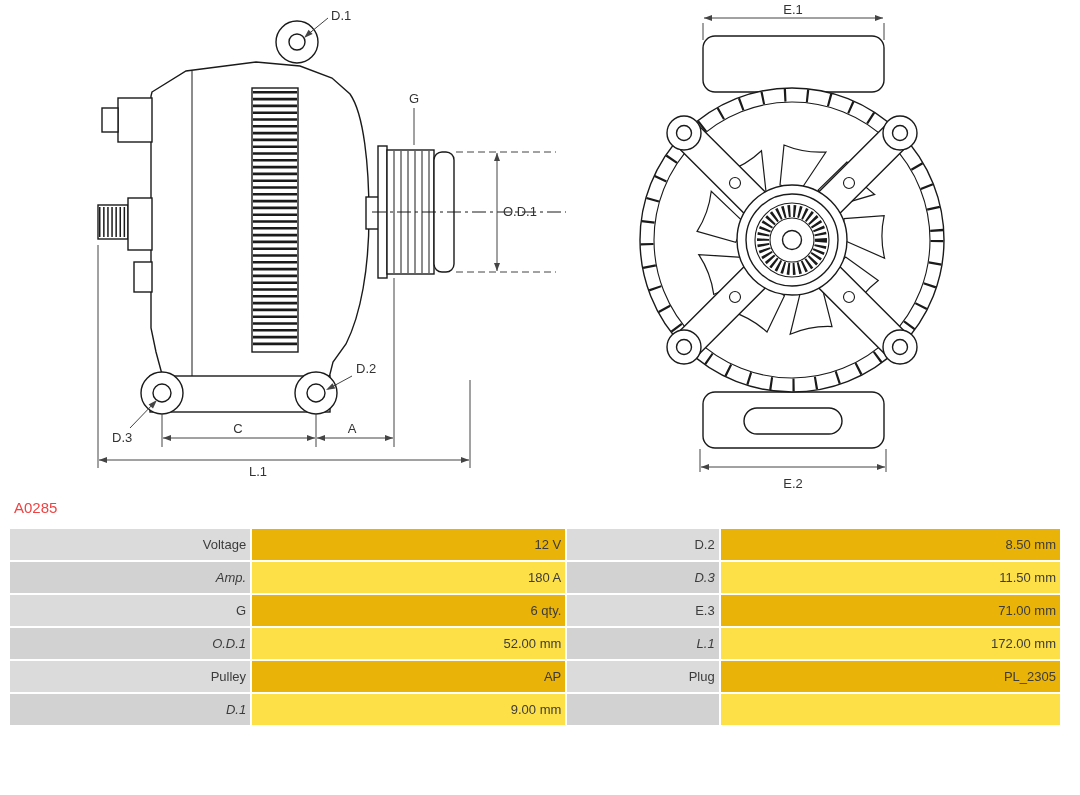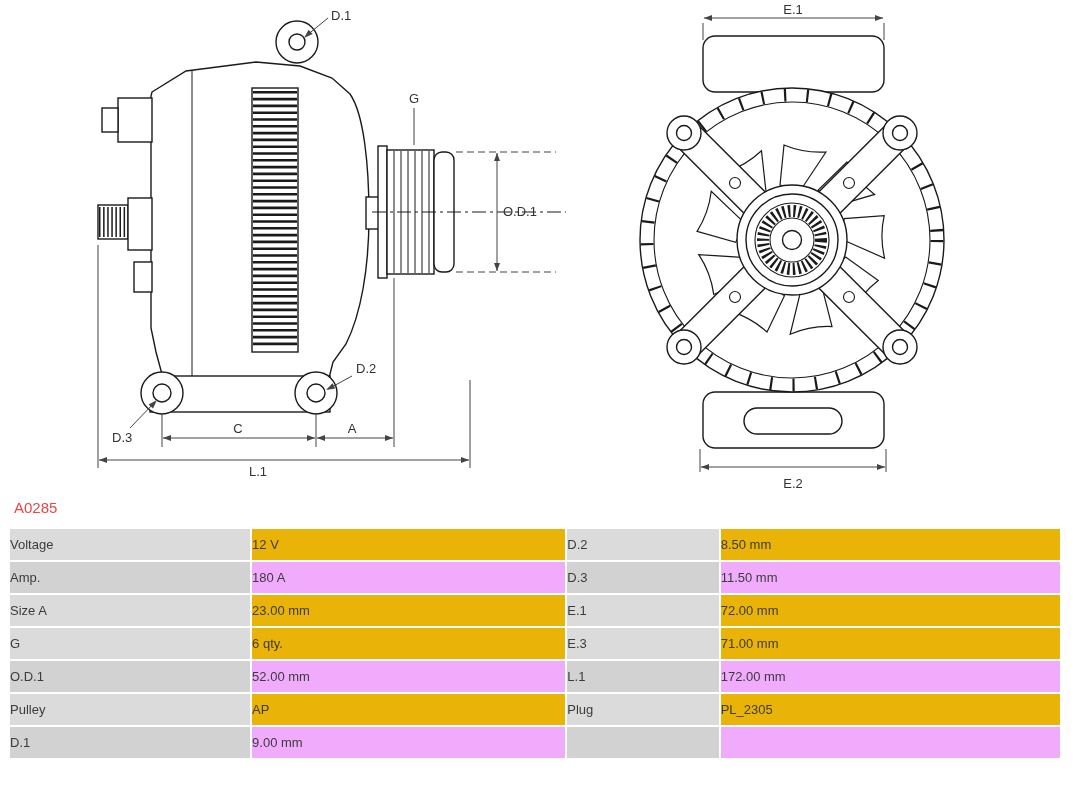--- a/index.html
+++ b/index.html
@@ -2,25 +2,25 @@
 <html><head>
 <meta charset="utf-8">
 <style>
   html,body{margin:0;padding:0;background:#fff;}
   body{width:1080px;height:795px;font-family:"Liberation Sans",sans-serif;}
   .canvas{position:relative;width:1080px;height:795px;background:#fff;overflow:hidden;border-radius:27px;}
   .drawings{position:absolute;top:0;left:0;}
   svg text{stroke:none;fill:#333;font-size:13px;font-family:"Liberation Sans",sans-serif;}
   .part-number{position:absolute;left:14px;top:499px;font-size:15px;color:#ef4444;}
   table.specs{position:absolute;top:527px;left:8px;width:1054px;border-collapse:separate;border-spacing:2px;table-layout:fixed;}
-  table.specs td{font-size:13px;color:#3c3c3c;text-align:left;padding:0 4px 0 0;height:31px;overflow:hidden;white-space:nowrap;}
+  table.specs td{font-size:13px;color:#3c3c3c;text-align:right;padding:0 4px 0 0;height:31px;overflow:hidden;white-space:nowrap;}
   tr.odd  td.label{background:#dbdbdb;}
   tr.odd  td.value{background:#eab308;}
-  tr.even td.label{background:#d2d2d2;}
-  tr.even td.value{background:#f0abfc;}
+  tr.even td.label{background:#d2d2d2;font-style:italic;}
+  tr.even td.value{background:#fde047;}
 </style>
 </head>
 <body>
 
 <div class="canvas">
 
   <svg class="drawings" width="1080" height="500" viewBox="0 0 1080 500">
 
     <g stroke="#1a1a1a" stroke-width="1.4" fill="none">
 
@@ -197,26 +197,20 @@
         <td class="label">D.2</td>
         <td class="value">8.50 mm</td>
       </tr>
       <tr class="even">
         <td class="label">Amp.</td>
         <td class="value">180 A</td>
         <td class="label">D.3</td>
         <td class="value">11.50 mm</td>
       </tr>
       <tr class="odd">
-        <td class="label">Size A</td>
-        <td class="value">23.00 mm</td>
-        <td class="label">E.1</td>
-        <td class="value">72.00 mm</td>
-      </tr>
-      <tr class="odd">
         <td class="label">G</td>
         <td class="value">6 qty.</td>
         <td class="label">E.3</td>
         <td class="value">71.00 mm</td>
       </tr>
       <tr class="even">
         <td class="label">O.D.1</td>
         <td class="value">52.00 mm</td>
         <td class="label">L.1</td>
         <td class="value">172.00 mm</td>

